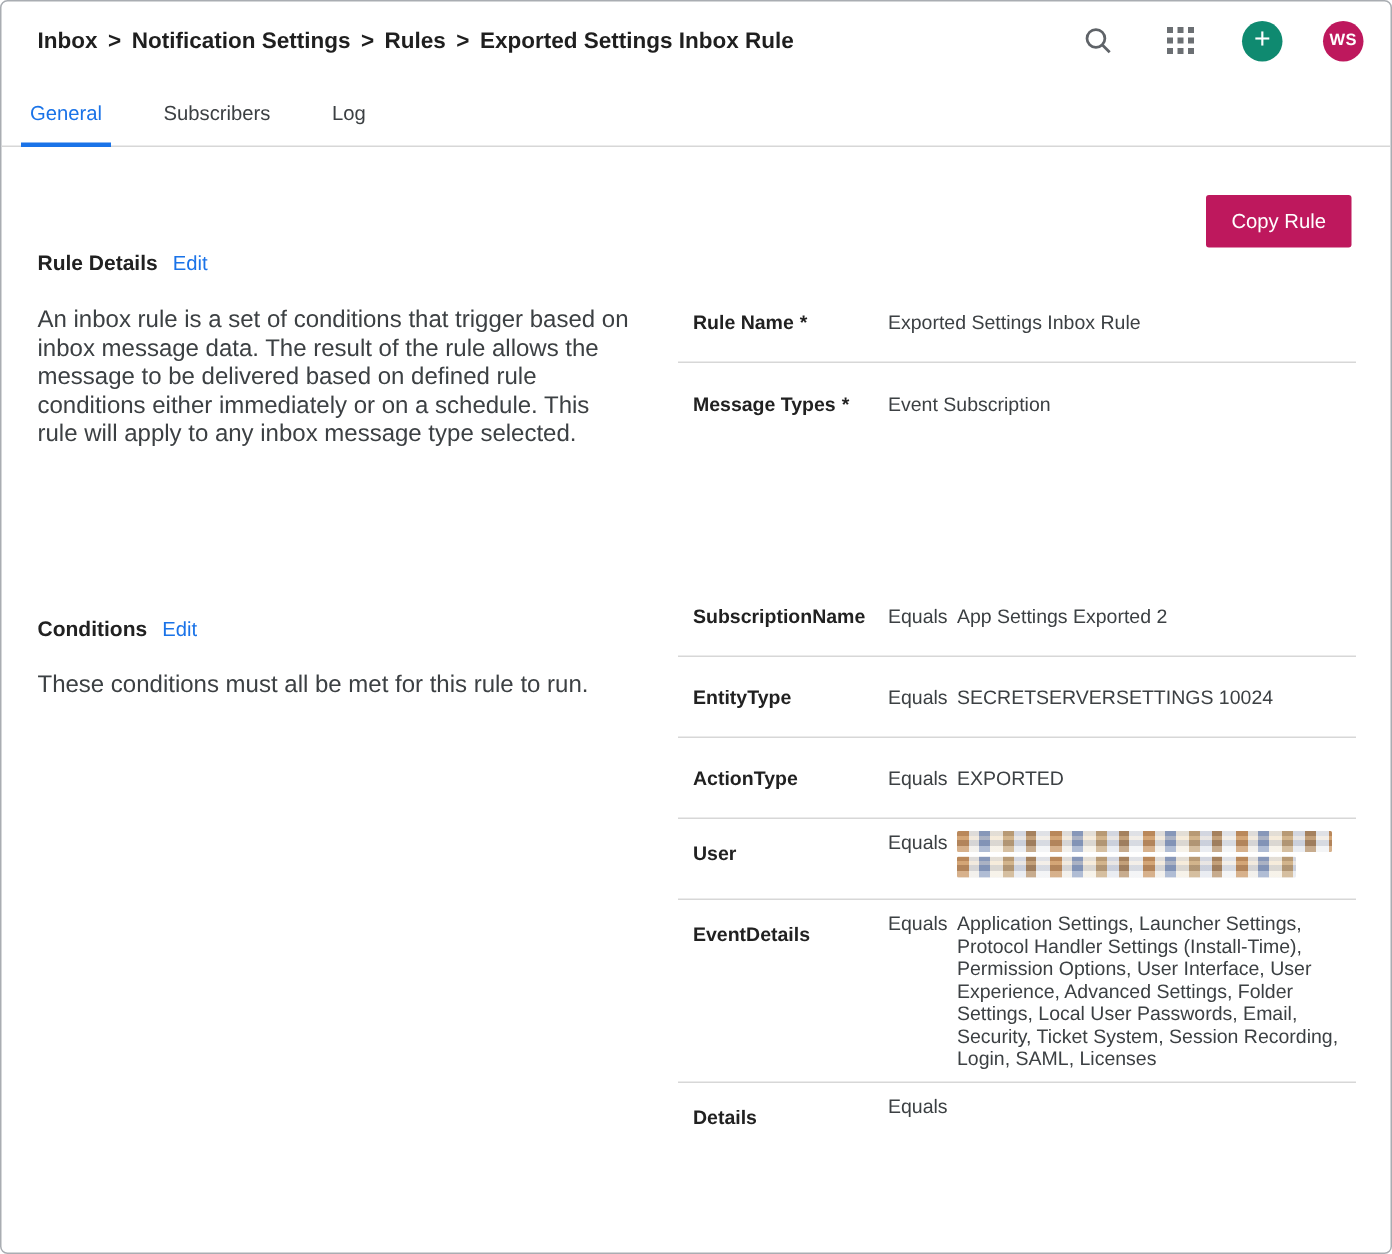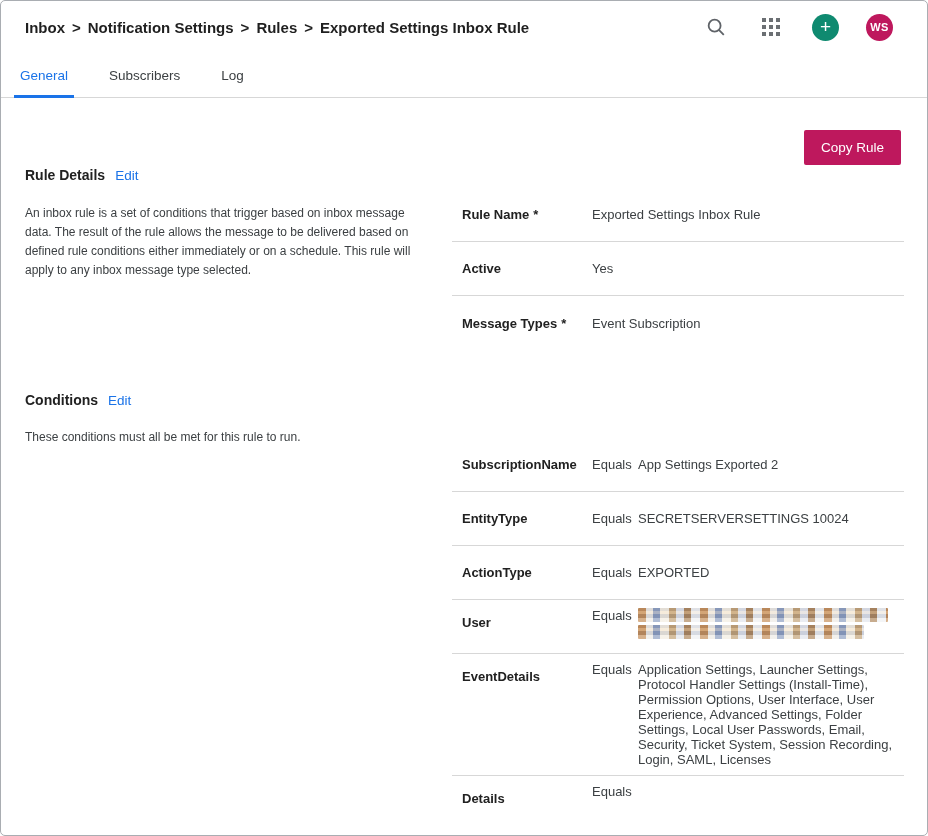--- a/index.html
+++ b/index.html
@@ -12,21 +12,21 @@
     overflow: hidden;
     background: #ffffff;
     font-family: "Liberation Sans", sans-serif;
     color: #3c4043;
   }
 
   
   .header {
     height: 52px;
     display: flex; align-items: center;
-    padding: 0 34px 0 24px;
+    padding: 0 18px 0 24px;
   }
   .breadcrumb { font-size: 15px; font-weight: bold; color: #1f1f1f; white-space: nowrap; }
   .breadcrumb .crumb { cursor: default; }
   .breadcrumb .sep { margin: 0 7px; font-weight: bold; }
   .header-actions { margin-left: auto; display: flex; align-items: center; gap: 27px; }
   .icon-btn { display: flex; align-items: center; justify-content: center; width: 28px; height: 28px; }
   .grid-icon { display: grid; grid-template-columns: repeat(3, 4px); grid-template-rows: repeat(3, 4px); gap: 3px; }
   .grid-icon i { background: #6b6f73; display: block; }
   .badge {
     width: 27px; height: 27px; border-radius: 50%;
@@ -68,21 +68,21 @@
     font-size: 13.5px; font-family: inherit;
     cursor: pointer;
   }
   .columns { display: flex; height: 100%; }
   .col-left { width: 428px; padding-left: 24px; padding-right: 8px; flex: none; }
   .col-right { width: 452px; margin-left: auto; margin-right: 23px; flex: none; }
 
   .section-head { display: flex; align-items: flex-end; gap: 10px; }
   .section-title { font-size: 14px; font-weight: bold; color: #212121; }
   .edit-link { font-size: 13.5px; color: #1a73e8; cursor: pointer; text-decoration: none; }
-  .section-desc { font-size: 12px; line-height: 19px; color: #3c4043; margin: 0; }
+  .section-desc { font-size: 16px; line-height: 19px; color: #3c4043; margin: 0; }
 
   #rule-details-head { margin-top: 69px; }
   #rule-details-desc { margin-top: 21px; }
   #conditions-head { margin-top: 112px; }
   #conditions-desc { margin-top: 20px; }
 
   .rows { }
   #detail-rows { margin-top: 90px; }
   #condition-rows { margin-top: 88px; }
   .row {
@@ -169,24 +169,20 @@
         <p class="section-desc" id="conditions-desc">These conditions must all be met for this rule to run.</p>
       </div>
 
       <div class="col-right">
 
         <div class="rows" id="detail-rows">
           <div class="row detail-row">
             <div class="row-label"><span>Rule Name</span><span class="req">*</span></div>
             <div class="row-value">Exported Settings Inbox Rule</div>
           </div>
-          <div class="row detail-row">
-            <div class="row-label"><span>Active</span><span class="req"></span></div>
-            <div class="row-value">Yes</div>
-          </div>
           <div class="row detail-row no-border">
             <div class="row-label"><span>Message Types</span><span class="req">*</span></div>
             <div class="row-value">Event Subscription</div>
           </div>
         </div>
 
         <div class="rows" id="condition-rows">
           <div class="row">
             <div class="row-label">SubscriptionName</div>
             <div class="row-op">Equals</div>

